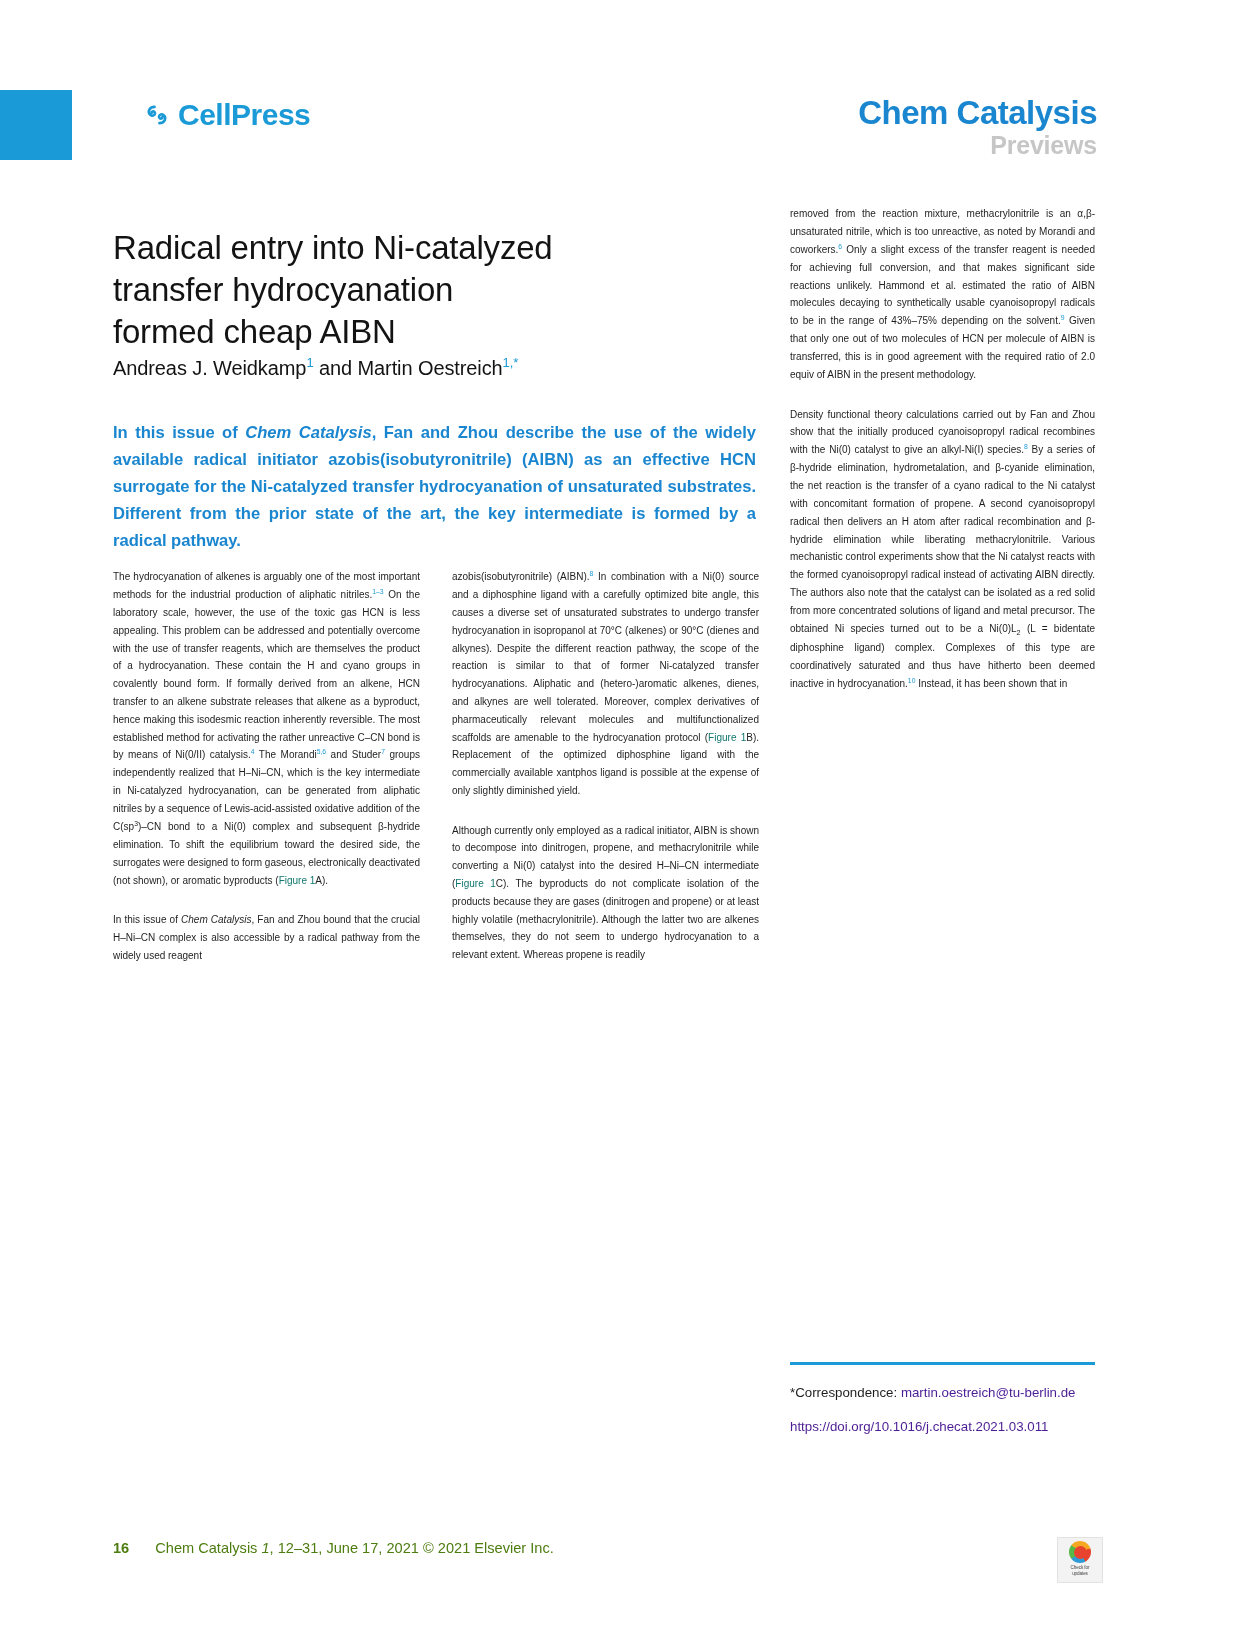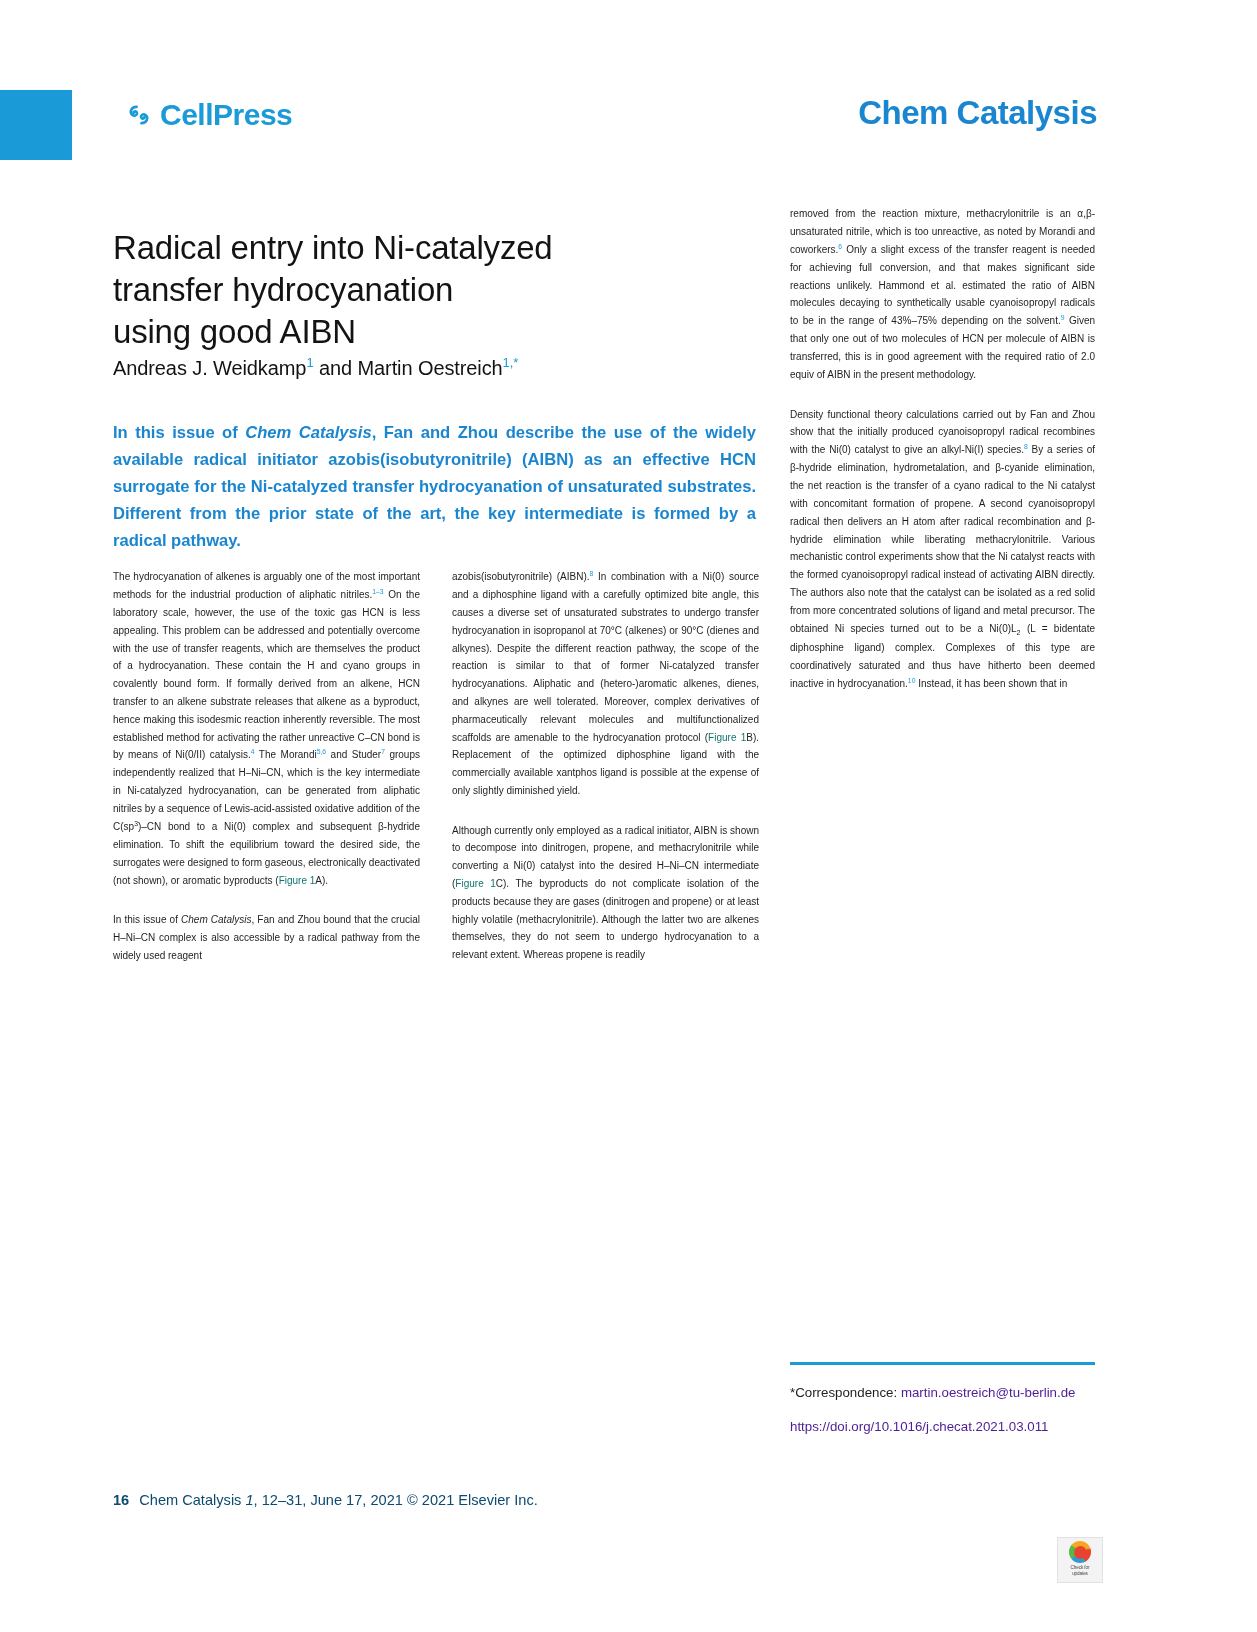--- a/index.html
+++ b/index.html
@@ -23,21 +23,21 @@
   .brand-bar {
     position: absolute;
     left: 0;
     top: 90px;
     width: 72px;
     height: 70px;
     background: #1a9ad7;
   }
   .cellpress {
     position: absolute;
-    left: 126px;
+    left: 144px;
     top: 100px;
     display: flex;
     align-items: center;
     gap: 8px;
   }
   .cellpress .cp-mark {
     width: 26px;
     height: 26px;
     display: block;
   }
@@ -154,26 +154,26 @@
   }
   .footnotes p { margin: 0 0 13px 0; }
   .footnotes p:last-child { margin-bottom: 12px; }
   .footnotes .link { color: #4c1d95; }
   .footnotes sup { font-size: 0.72em; }
 
   
   .footer {
     position: absolute;
     left: 113px;
-    top: 1492px;
+    top: 1540px;
     font-size: 14.6px;
-    color: #0c4a6e;
+    color: #4d7c0f;
     display: flex;
     align-items: baseline;
-    gap: 10px;
+    gap: 26px;
   }
   .footer .pg { font-weight: bold; font-size: 14.6px; }
   .footer .cite em { font-style: italic; }
 
   
   .crossmark {
     position: absolute;
     left: 1057px;
     top: 1537px;
     width: 46px;
@@ -219,26 +219,27 @@
   <div class="cellpress">
     <svg class="cp-mark" viewBox="0 0 32 32">
       <path d="M13 6 C6 6 4 13 8 16 C11 18.4 15 15 13 12.5 C11.6 10.8 9 11.5 9.4 13.6" fill="none" stroke="#1a9ad7" stroke-width="3.2" stroke-linecap="round"></path>
       <path d="M19 26 C26 26 28 19 24 16 C21 13.6 17 17 19 19.5 C20.4 21.2 23 20.5 22.6 18.4" fill="none" stroke="#1a9ad7" stroke-width="3.2" stroke-linecap="round"></path>
     </svg>
     <span class="cp-word">CellPress</span>
   </div>
 
   <div class="masthead">
     <div class="journal">Chem Catalysis</div>
+    <div class="section">Previews</div>
   </div>
 
   <h1 class="title">
     <span>Radical entry into Ni-catalyzed</span><br>
     <span>transfer hydrocyanation</span><br>
-    <span>using good AIBN</span>
+    <span>formed cheap AIBN</span>
   </h1>
 
   <div class="authors">
     <span>Andreas J. Weidkamp</span><sup>1</sup><span> and Martin Oestreich</span><sup>1,*</sup>
   </div>
 
   <div class="teaser">
     <span>In this issue of </span><em>Chem Catalysis</em><span>, Fan and Zhou describe the use of the widely available radical initiator azobis(isobutyronitrile) (AIBN) as an effective HCN surrogate for the Ni-catalyzed transfer hydrocyanation of unsaturated substrates. Different from the prior state of the art, the key intermediate is formed by a radical pathway.</span>
   </div>
 

